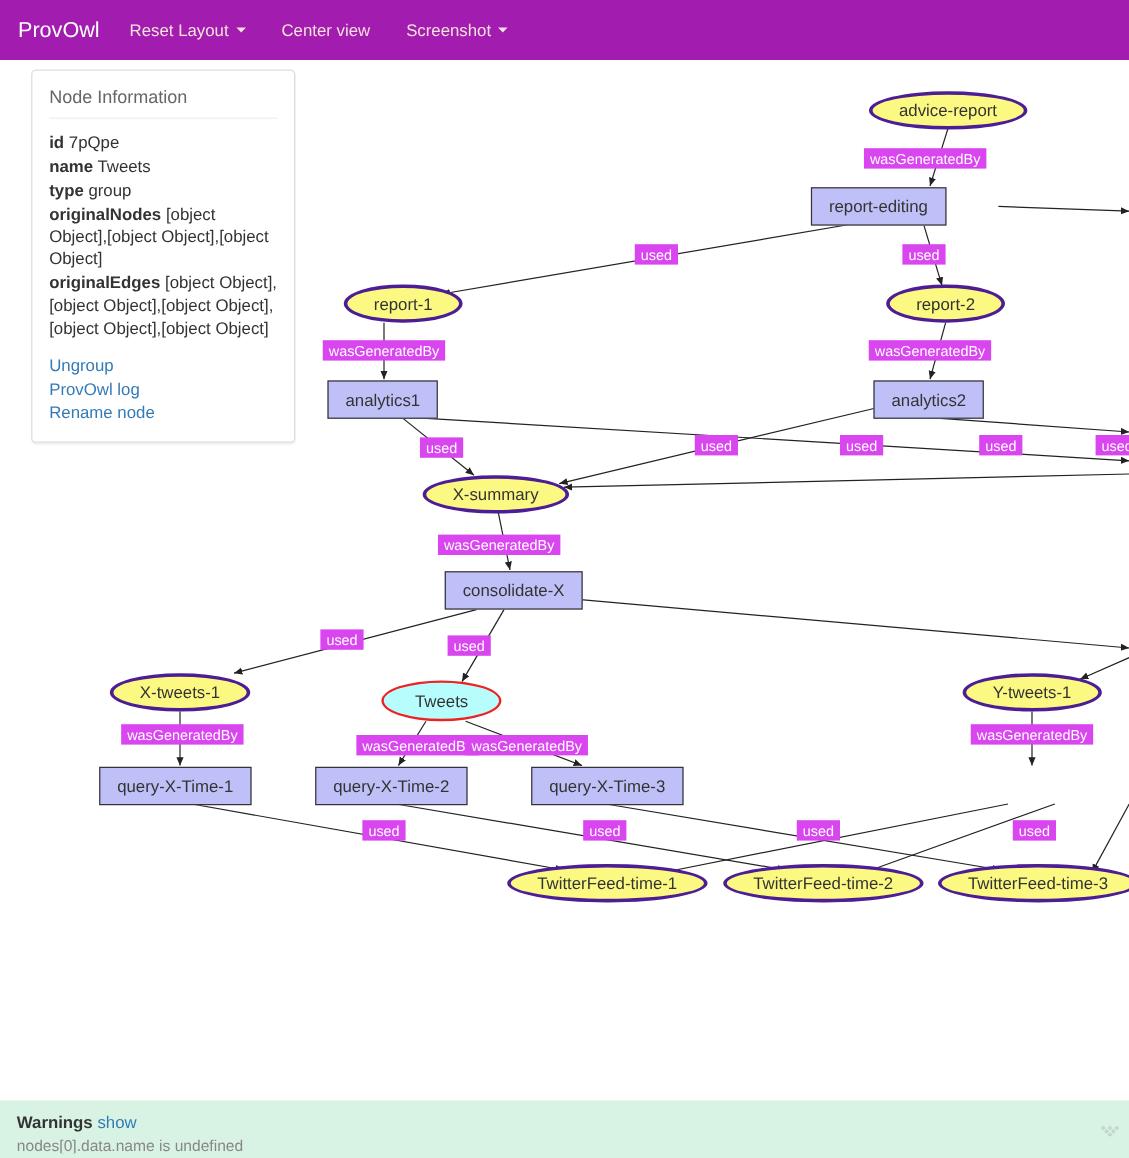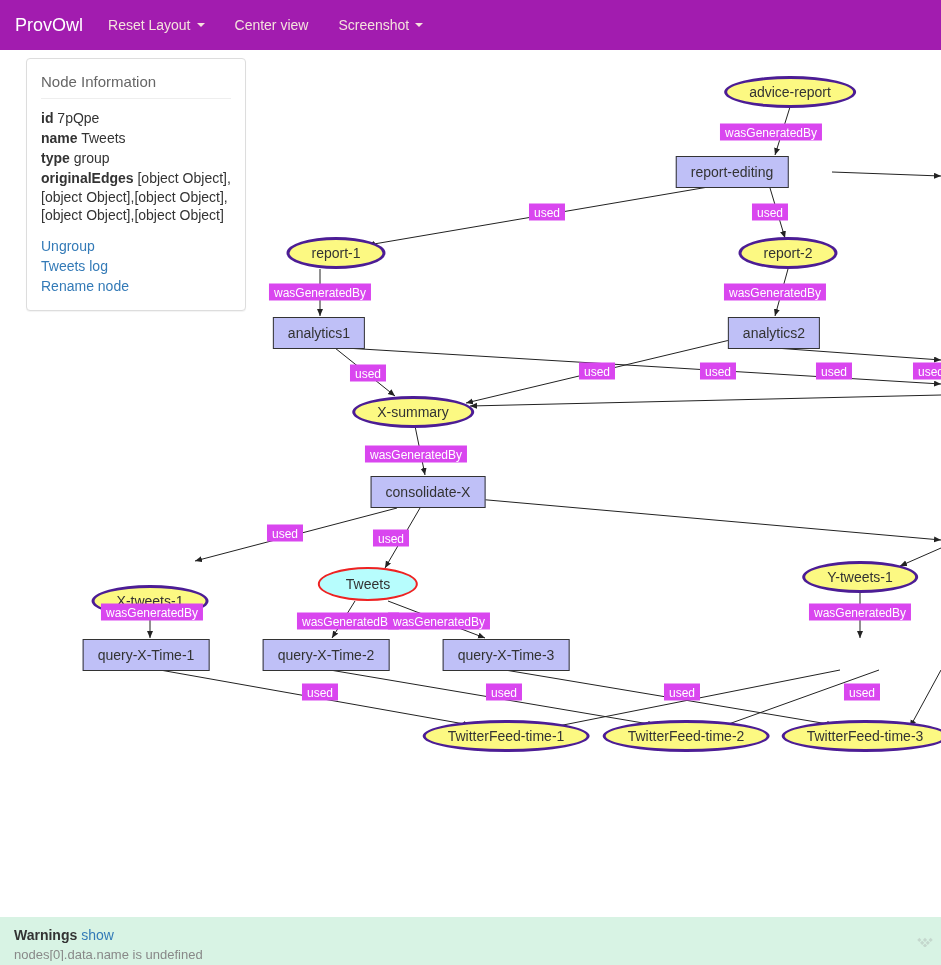--- a/index.html
+++ b/index.html
@@ -173,24 +173,25 @@
     <span class="caret"></span>
   </div>
 </div>
 
 <div class="info-panel">
   <h4>Node Information</h4>
   <hr>
   <div class="info-row"><b>id</b> <span>7pQpe</span></div>
   <div class="info-row"><b>name</b> <span>Tweets</span></div>
   <div class="info-row"><b>type</b> <span>group</span></div>
+  <div class="info-row"><b>originalNodes</b> <span>[object Object],[object Object],[object Object]</span></div>
   <div class="info-row"><b>originalEdges</b> <span>[object Object],[object Object],[object Object],[object Object],[object Object]</span></div>
   <div class="info-actions">
     <a>Ungroup</a>
-    <a>Tweets log</a>
+    <a>ProvOwl log</a>
     <a>Rename node</a>
   </div>
 </div>
 
 <div class="graph">
   <svg>
     <defs>
       <marker id="arrow" markerWidth="8" markerHeight="8" refX="7" refY="3" orient="auto">
         <path d="M0,0 L7,3 L0,6 Z" fill="#222"></path>
       </marker>
@@ -226,21 +227,21 @@
   </svg>
 
   <div class="gnode ellipse-yellow" style="left:790px; top:42px;">advice-report</div>
   <div class="gnode rect-blue" style="left:732px; top:122px;">report-editing</div>
   <div class="gnode ellipse-yellow" style="left:336px; top:203px;">report-1</div>
   <div class="gnode ellipse-yellow" style="left:788px; top:203px;">report-2</div>
   <div class="gnode rect-blue" style="left:319px; top:283px;">analytics1</div>
   <div class="gnode rect-blue" style="left:774px; top:283px;">analytics2</div>
   <div class="gnode ellipse-yellow" style="left:413px; top:362px;">X-summary</div>
   <div class="gnode rect-blue" style="left:428px; top:442px;">consolidate-X</div>
-  <div class="gnode ellipse-yellow" style="left:150px; top:527px;margin-top:24px;">X-tweets-1</div>
+  <div class="gnode ellipse-yellow" style="left:150px; top:527px;">X-tweets-1</div>
   <div class="gnode ellipse-selected" style="left:368px; top:534px;">Tweets</div>
   <div class="gnode ellipse-yellow" style="left:860px; top:527px;">Y-tweets-1</div>
   <div class="gnode rect-blue" style="left:146px; top:605px;">query-X-Time-1</div>
   <div class="gnode rect-blue" style="left:326px; top:605px;">query-X-Time-2</div>
   <div class="gnode rect-blue" style="left:506px; top:605px;">query-X-Time-3</div>
   <div class="gnode ellipse-yellow" style="left:506px; top:686px;">TwitterFeed-time-1</div>
   <div class="gnode ellipse-yellow" style="left:686px; top:686px;">TwitterFeed-time-2</div>
   <div class="gnode ellipse-yellow" style="left:865px; top:686px;">TwitterFeed-time-3</div>
 
   <div class="edgelabel" style="left:771px; top:82px;">wasGeneratedBy</div>

